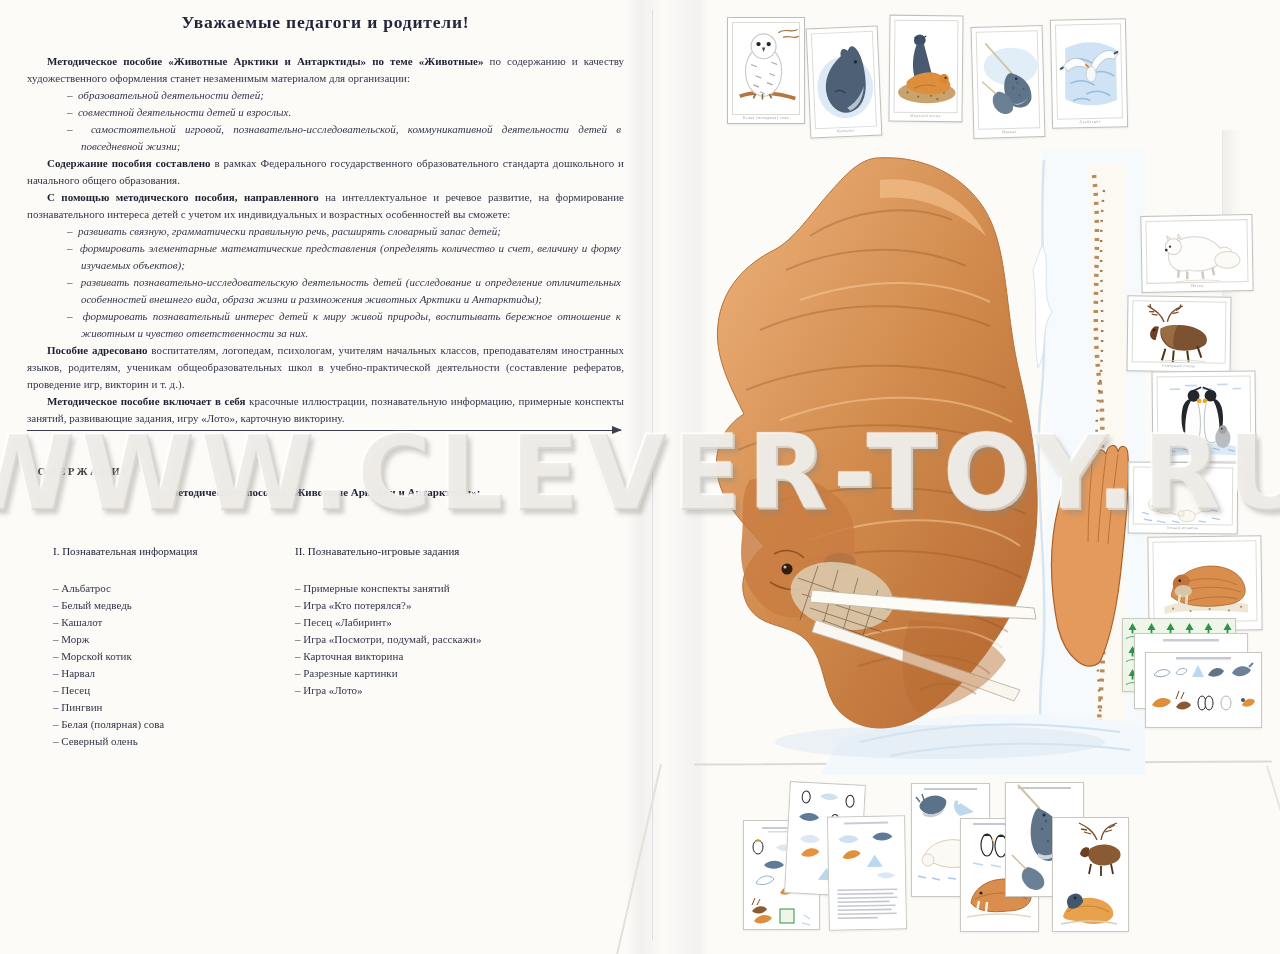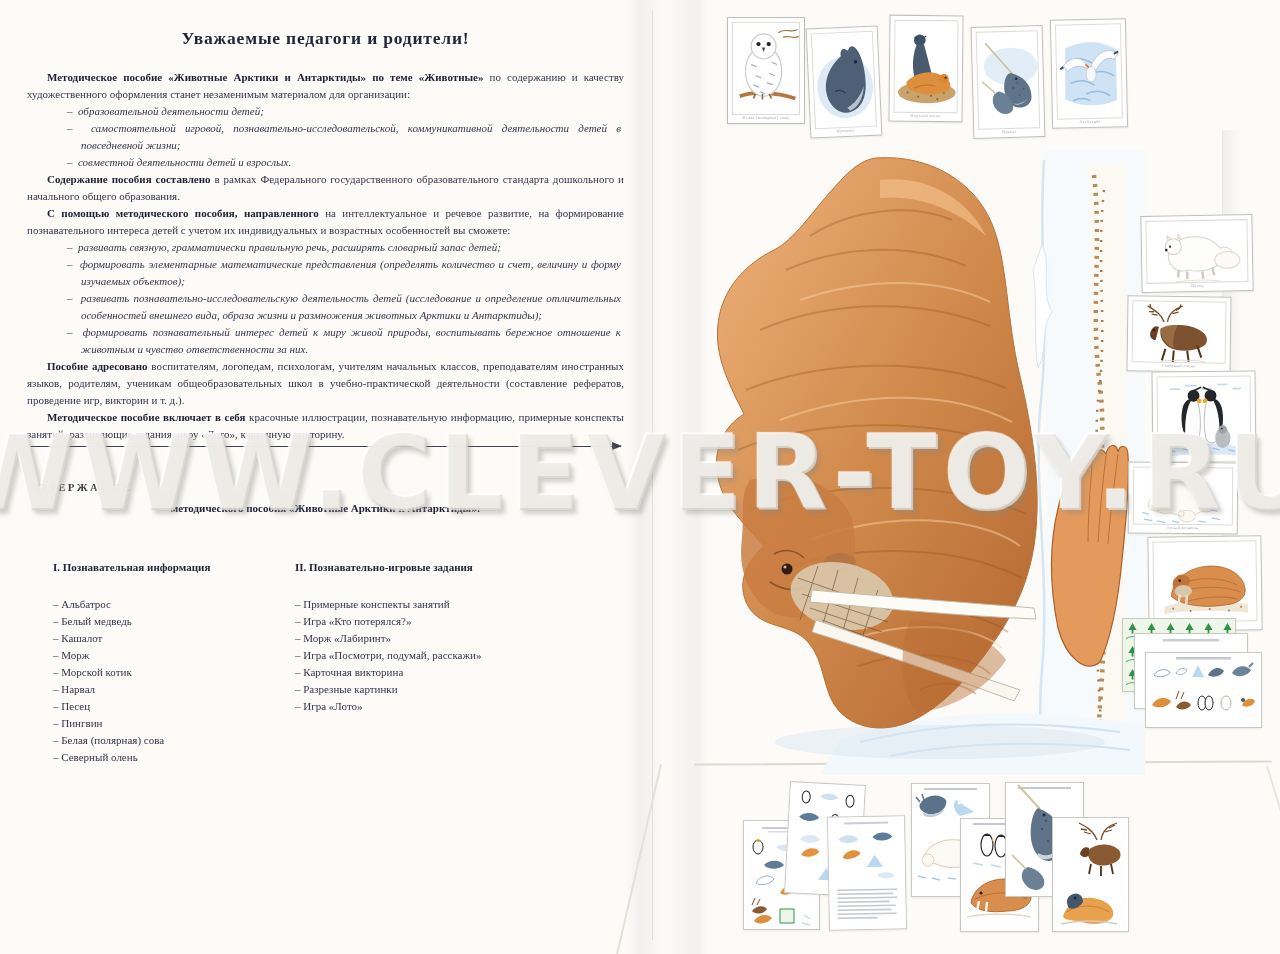--- a/index.html
+++ b/index.html
@@ -17,39 +17,39 @@
   .pocket-diag-r{position:absolute;left:1266px;top:766px;width:2px;height:200px;background:#e7e5de;transform:rotate(-17deg);transform-origin:top left;}
 
   
   .watermark{position:absolute;top:414px;left:-60px;width:1400px;text-align:center;white-space:nowrap;
     font-family:"DejaVu Sans","Liberation Sans",sans-serif;font-weight:bold;font-size:103px;letter-spacing:6px;
     color:rgba(233,230,225,.66);
     text-shadow:-2px -2px 1px rgba(255,255,255,.85), 3px 4px 4px rgba(140,137,130,.38), 0 0 1px rgba(170,167,160,.5);
     z-index:60;pointer-events:none;}
 
   
-  .left-page{position:absolute;left:27px;top:28px;width:597px;z-index:10;}
+  .left-page{position:absolute;left:27px;top:12px;width:597px;z-index:10;}
   .lp-title{text-align:center;font-weight:bold;font-size:17.5px;letter-spacing:.8px;color:#23263a;margin:0 0 20px 0;}
   .left-page p{margin:0;font-size:11px;line-height:17px;text-align:justify;}
   .lead{text-indent:20px;}
   .lead b{color:#1e2133;}
   .bl{margin-left:40px !important;padding-left:14px;text-indent:-14px;width:540px;}
   .bl::before{content:"\2013\00a0\00a0";}
   .it{font-style:italic;}
   .bi{font-style:italic;font-weight:bold;}
   .see-appendix{text-align:right !important;font-style:italic;letter-spacing:.5px;margin-top:2px !important;padding-right:8px;}
   .appendix-line{position:relative;margin-top:3px;height:10px;border-top:1.2px solid #3c3f4e;width:594px;}
   .appendix-line .arrowhead{position:absolute;right:-1px;top:-5px;width:0;height:0;
       border-left:10px solid #3c3f4e;border-top:4px solid transparent;border-bottom:4px solid transparent;}
   .toc-head{text-align:center;font-weight:bold;font-size:15.5px;letter-spacing:2.5px;color:#404040;margin-top:22px !important;}
   .toc-sub{text-align:center !important;font-weight:bold;font-size:14.5px;color:#23263a;margin-top:4px !important;}
   .toc-cols{display:flex;margin-top:42px;}
   .toc-col1{margin-left:26px;width:212px;}
   .toc-col2{margin-left:30px;width:256px;}
-  .toc-col-title{font-weight:bold;font-size:13.2px;color:#23263a;margin-bottom:20px !important;text-align:left;}
+  .toc-col-title{font-weight:normal;font-size:13.2px;color:#23263a;margin-bottom:20px !important;text-align:left;}
   .cl{font-size:13px;line-height:17.6px;text-align:left !important;padding-left:13px;text-indent:-13px;}
   .cl::before{content:"\2013\00a0";}
 
   
   .card{position:absolute;background:#fff;border:1px solid #bfbfb9;box-shadow:0 1px 2px rgba(120,120,120,.12);
         display:flex;flex-direction:column;padding:4px 4px 2px 4px;box-sizing:border-box;z-index:20;}
   .card .art{flex:1;border:1px solid #dcdcd6;overflow:hidden;background:#fff;}
   .card .cap{height:6px;text-align:center;font-size:4px;line-height:6px;color:#9aa0a8;letter-spacing:.4px;overflow:hidden;}
   .sheet{position:absolute;background:#fff;border:1px solid #c9c9c2;box-shadow:0 1px 2px rgba(120,120,120,.12);z-index:21;overflow:hidden;}
   svg{display:block;}
@@ -63,22 +63,22 @@
 
   <div class="gutter"></div>
   <div class="gutter-line"></div>
   <div class="edge-right"></div>
 
   <div class="left-page">
     <h1 class="lp-title">Уважаемые педагоги и родители!</h1>
 
     <p class="lead"><b>Методическое пособие «Животные Арктики и Антарктиды» по теме «Животные»</b><span> по содержанию и качеству художественного оформления станет незаменимым материалом для организации:</span></p>
     <p class="bl it">образовательной деятельности детей;</p>
+    <p class="bl it">совместной деятельности детей и взрослых.</p>
     <p class="bl it">самостоятельной игровой, познавательно-исследовательской, коммуникативной деятельности детей в повседневной жизни;</p>
-    <p class="bl it">совместной деятельности детей и взрослых.</p>
 
     <p class="lead"><b>Содержание пособия составлено</b><span> в рамках Федерального государственного образовательного стандарта дошкольного и начального общего образования.</span></p>
     <p class="lead"><b>С помощью методического пособия, направленного</b><span> на интеллектуальное и речевое развитие, на формирование познавательного интереса детей с учетом их индивидуальных и возрастных особенностей вы сможете:</span></p>
 
     <p class="bl it">развивать связную, грамматически правильную речь, расширять словарный запас детей;</p>
     <p class="bl it">формировать элементарные математические представления (определять количество и счет, величину и форму изучаемых объектов);</p>
     <p class="bl it">развивать познавательно-исследовательскую деятельность детей (исследование и определение отличительных особенностей внешнего вида, образа жизни и размножения животных Арктики и Антарктиды);</p>
     <p class="bl it">формировать познавательный интерес детей к миру живой природы, воспитывать бережное отношение к животным и чувство ответственности за них.</p>
 
     <p class="lead"><b>Пособие адресовано</b><span> воспитателям, логопедам, психологам, учителям начальных классов, преподавателям иностранных языков, родителям, ученикам общеобразовательных школ в учебно-практической деятельности (составление рефератов, проведение игр, викторин и т. д.).</span></p>
@@ -102,21 +102,21 @@
         <p class="cl">Нарвал</p>
         <p class="cl">Песец</p>
         <p class="cl">Пингвин</p>
         <p class="cl">Белая (полярная) сова</p>
         <p class="cl">Северный олень</p>
       </div>
       <div class="toc-col2">
         <p class="toc-col-title">II. Познавательно-игровые задания</p>
         <p class="cl">Примерные конспекты занятий</p>
         <p class="cl">Игра «Кто потерялся?»</p>
-        <p class="cl">Морж «Лабиринт»</p>
+        <p class="cl">Песец «Лабиринт»</p>
         <p class="cl">Игра «Посмотри, подумай, расскажи»</p>
         <p class="cl">Карточная викторина</p>
         <p class="cl">Разрезные картинки</p>
         <p class="cl">Игра «Лото»</p>
       </div>
     </div>
   </div>
 
   <div class="walrus-wrap">
   <svg width="455" height="625" viewBox="0 0 455 625">

